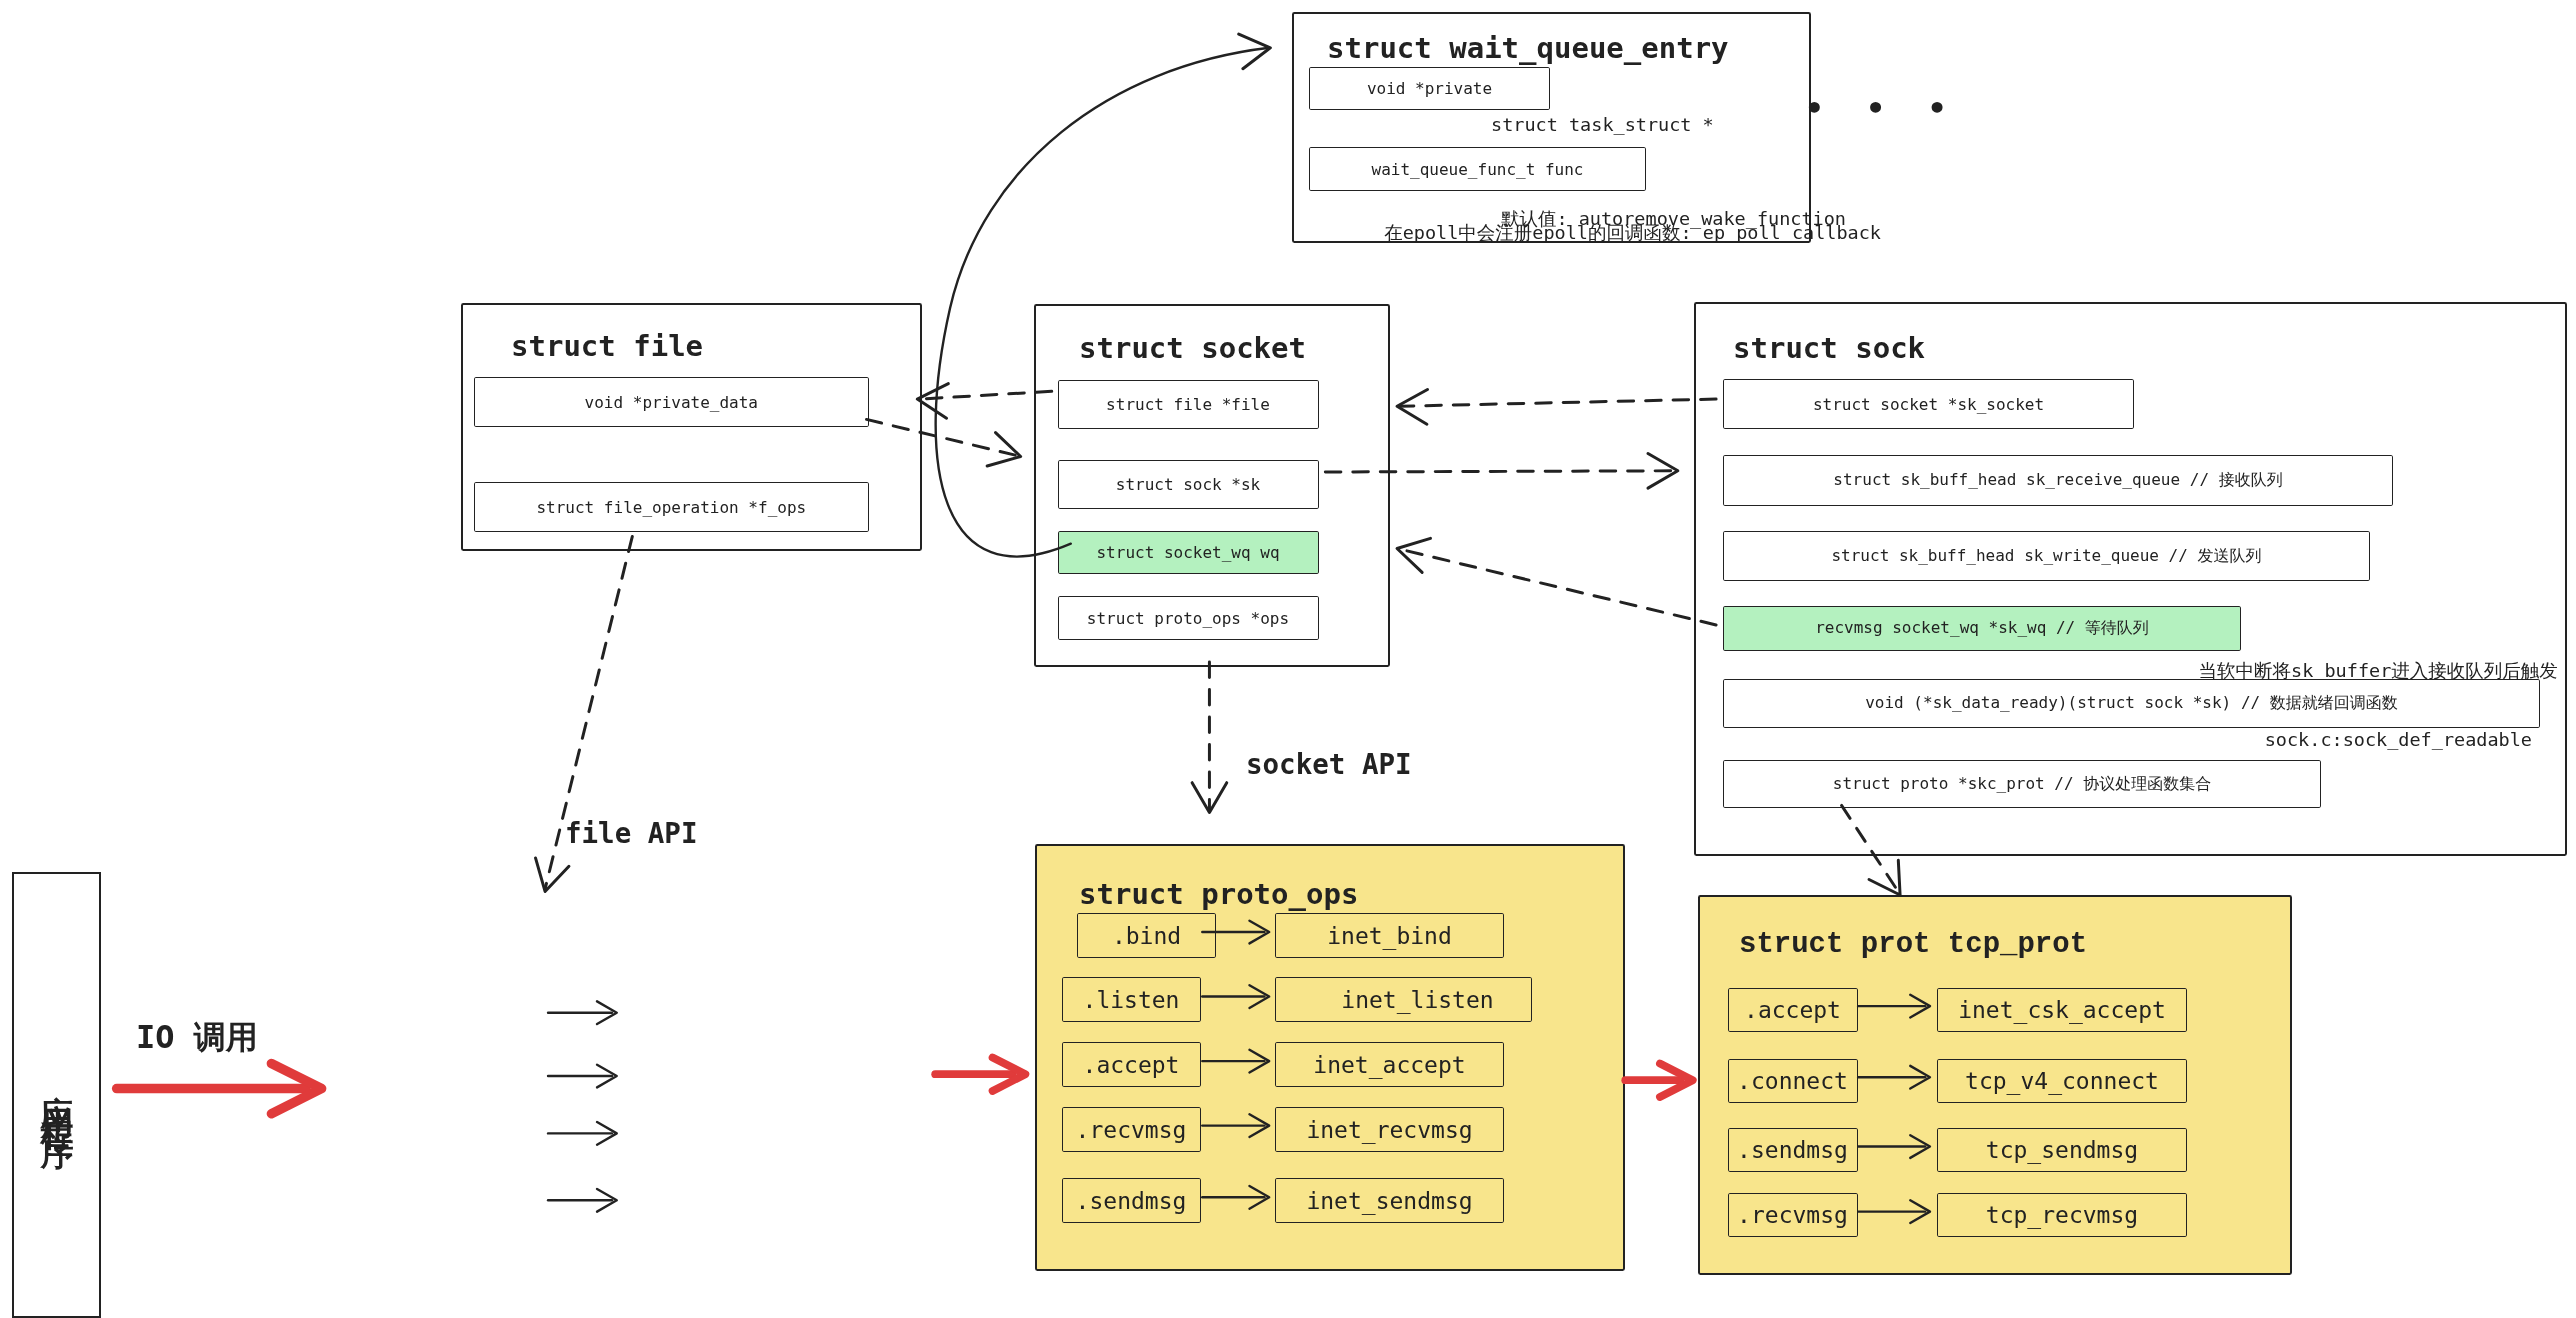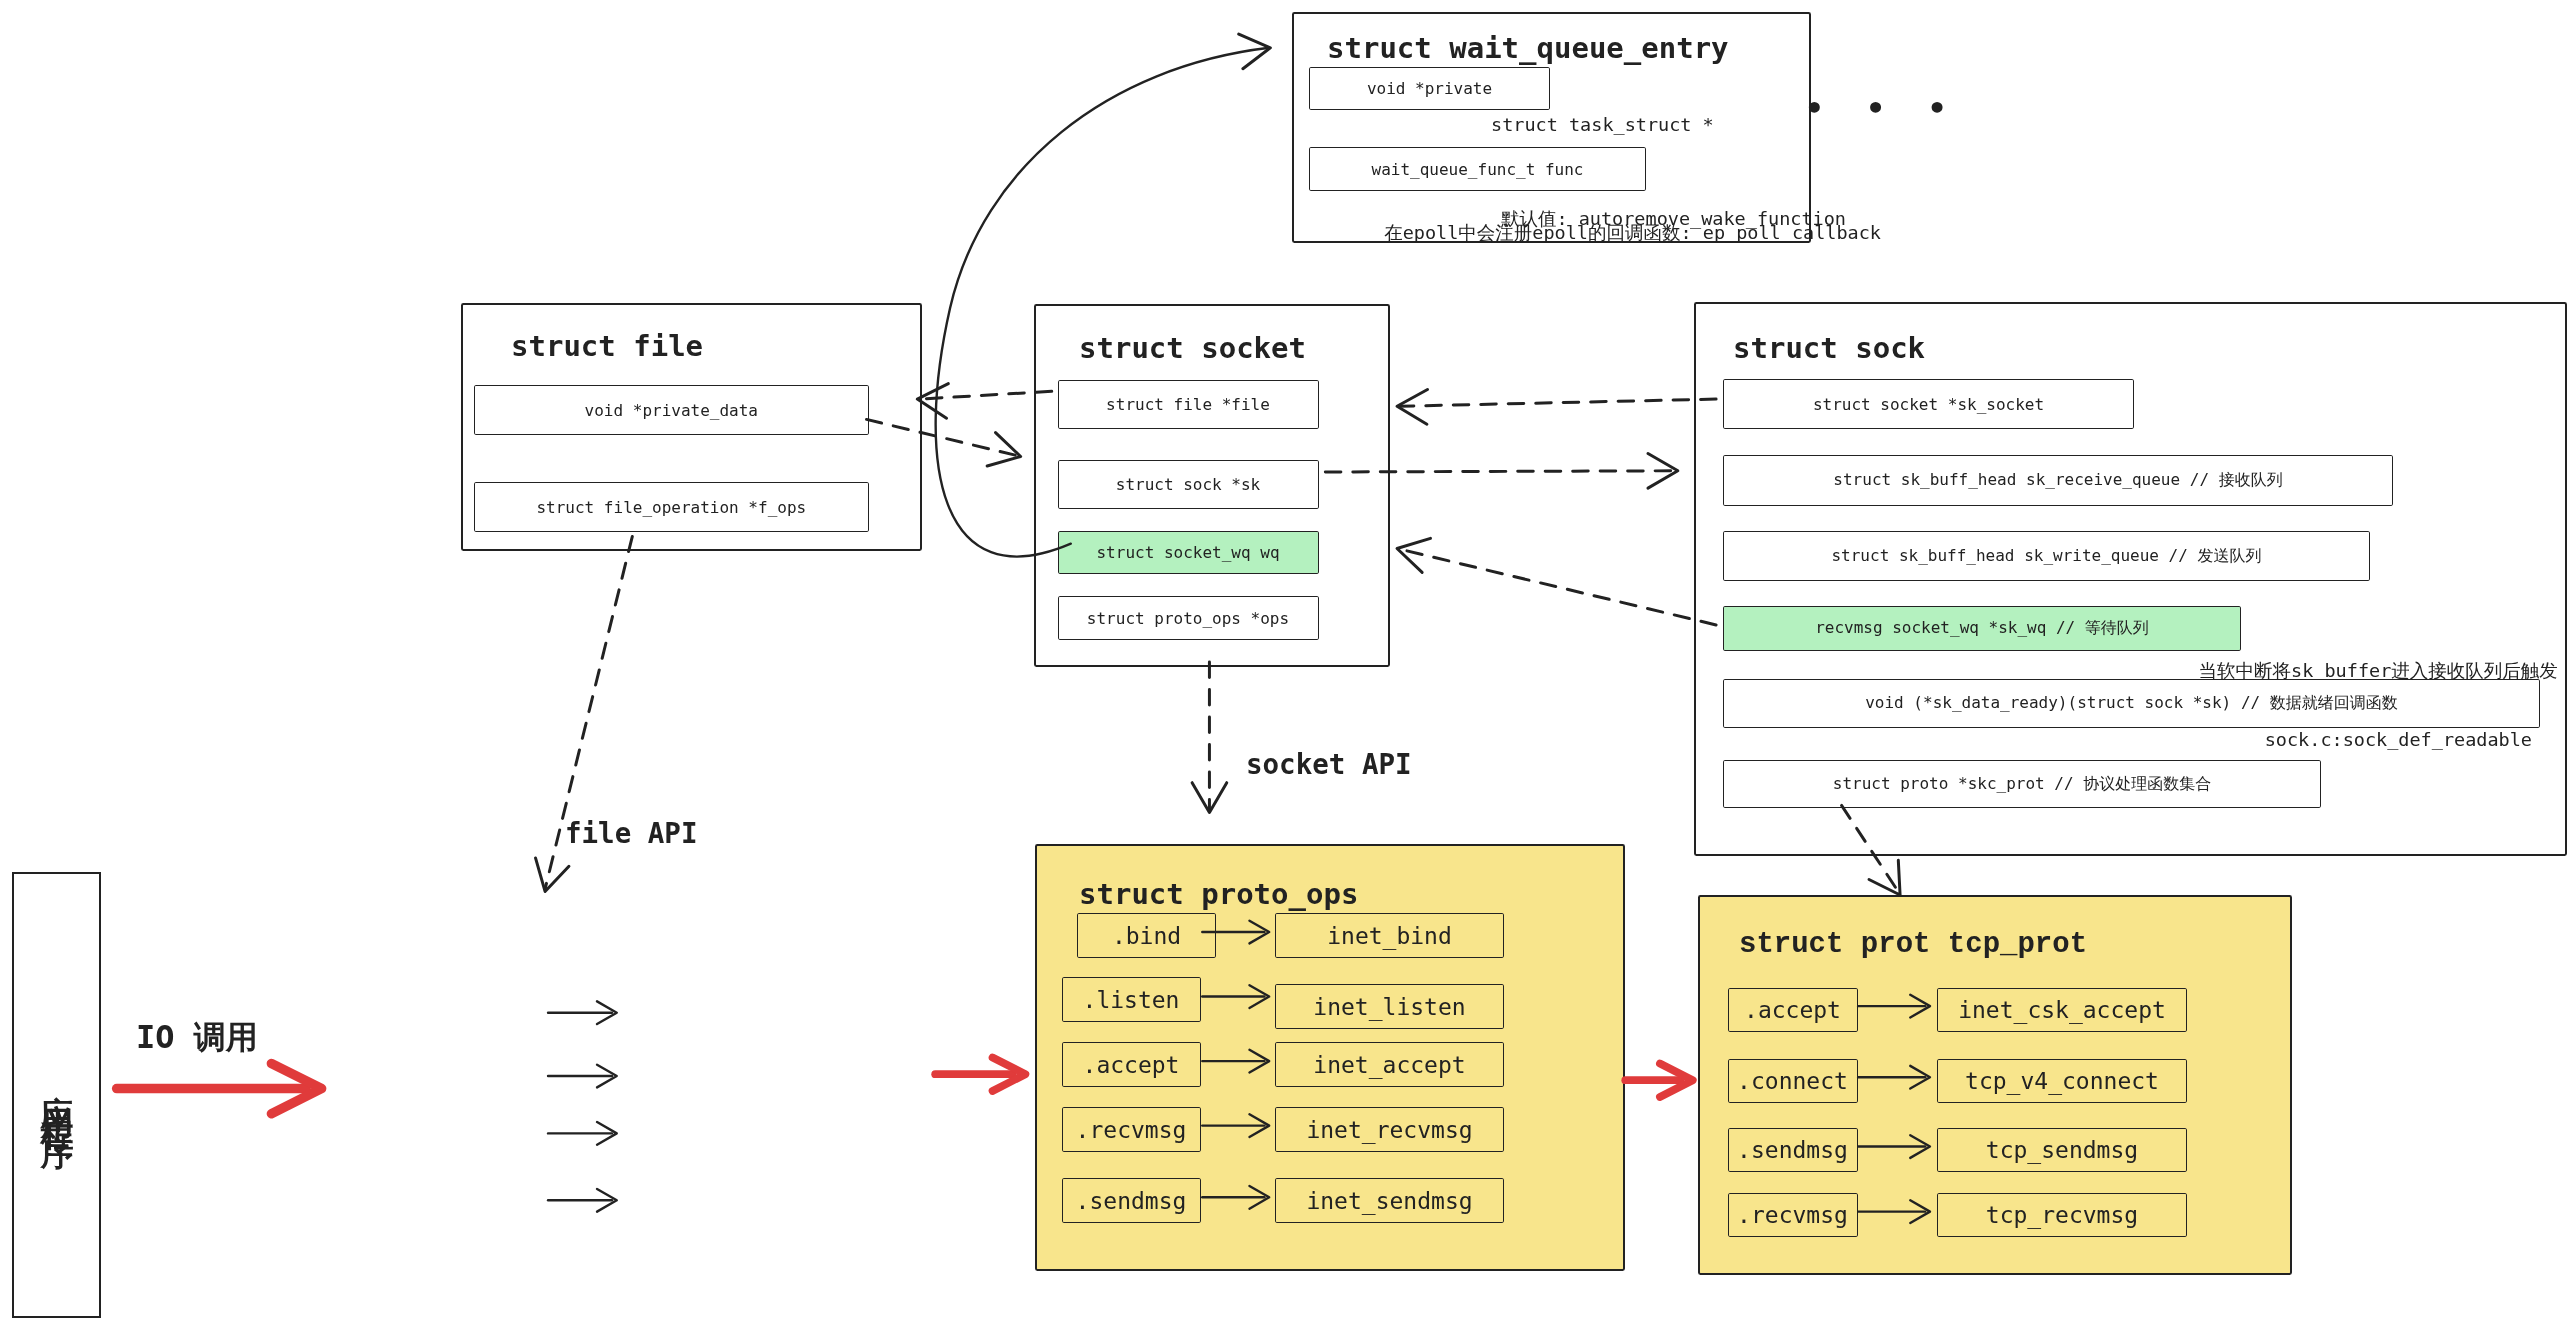--- a/index.html
+++ b/index.html
@@ -41,21 +41,21 @@
     <div class="fld" style="left:15px;top:53px;width:239px;height:41px;">void *private</div>
     <div class="note" style="left:197px;top:100px;">struct task_struct *</div>
     <div class="fld" style="left:15px;top:133px;width:335px;height:42px;">wait_queue_func_t func</div>
     <div class="note" style="right:-37px;top:192px;">默认值: autoremove_wake_function</div>
     <div class="note" style="right:-72px;top:206px;">在epoll中会注册epoll的回调函数: ep_poll_callback</div>
   </div>
   <div class="dots" style="left:1805px;top:90px;">• • •</div>
 
   <div class="sbox" style="left:461px;top:303px;width:457px;height:244px;">
     <div class="title" style="left:48px;top:24px;">struct file</div>
-    <div class="fld" style="left:10.8px;top:80px;width:393px;height:48px;text-align:right;">void *private_data</div>
+    <div class="fld" style="left:10.8px;top:72px;width:393px;height:48px;text-align:right;">void *private_data</div>
     <div class="fld" style="left:10.8px;top:177px;width:393px;height:48px;">struct file_operation *f_ops</div>
   </div>
 
   <div class="sbox" style="left:1034px;top:304px;width:352px;height:359px;">
     <div class="title" style="left:43px;top:25px;">struct socket</div>
     <div class="fld" style="left:21.5px;top:74px;width:259px;height:47px;">struct file *file</div>
     <div class="fld" style="left:21.5px;top:154px;width:259px;height:47px;">struct sock *sk</div>
     <div class="fld green" style="left:21.5px;top:225px;width:259px;height:41px;">struct socket_wq wq</div>
     <div class="fld" style="left:21.5px;top:290px;width:259px;height:42px;">struct proto_ops *ops</div>
   </div>
@@ -79,21 +79,21 @@
 
   <div class="biglabel" style="left:565px;top:817px;">file API</div>
   <div class="biglabel" style="left:1246px;top:748px;">socket API</div>
 
 
   <div class="ybox" style="left:1035px;top:844px;width:586px;height:423px;">
     <div class="title" style="left:42px;top:31px;">struct proto_ops</div>
     <div class="fld onyellow" style="left:40px;top:67px;width:137px;height:43px;">.bind</div>
     <div class="fld onyellow" style="left:238px;top:67px;width:227px;height:43px;">inet_bind</div>
     <div class="fld onyellow" style="left:24.5px;top:131px;width:137px;height:43px;">.listen</div>
-    <div class="fld onyellow" style="left:238px;top:138px;width:227px;height:43px;">inet_listen</div>
+    <div class="fld onyellow" style="left:238px;top:131px;width:227px;height:43px;padding-left:28px;">inet_listen</div>
     <div class="fld onyellow" style="left:24.5px;top:196px;width:137px;height:43px;">.accept</div>
     <div class="fld onyellow" style="left:238px;top:196px;width:227px;height:43px;">inet_accept</div>
     <div class="fld onyellow" style="left:24.5px;top:261px;width:137px;height:43px;">.recvmsg</div>
     <div class="fld onyellow" style="left:238px;top:261px;width:227px;height:43px;">inet_recvmsg</div>
     <div class="fld onyellow" style="left:24.5px;top:332px;width:137px;height:43px;">.sendmsg</div>
     <div class="fld onyellow" style="left:238px;top:332px;width:227px;height:43px;">inet_sendmsg</div>
   </div>
 
   <div class="ybox" style="left:1698px;top:895px;width:590px;height:376px;">
     <div class="title" style="left:39px;top:31px;font-family:Liberation Mono, monospace;">struct prot tcp_prot</div>

